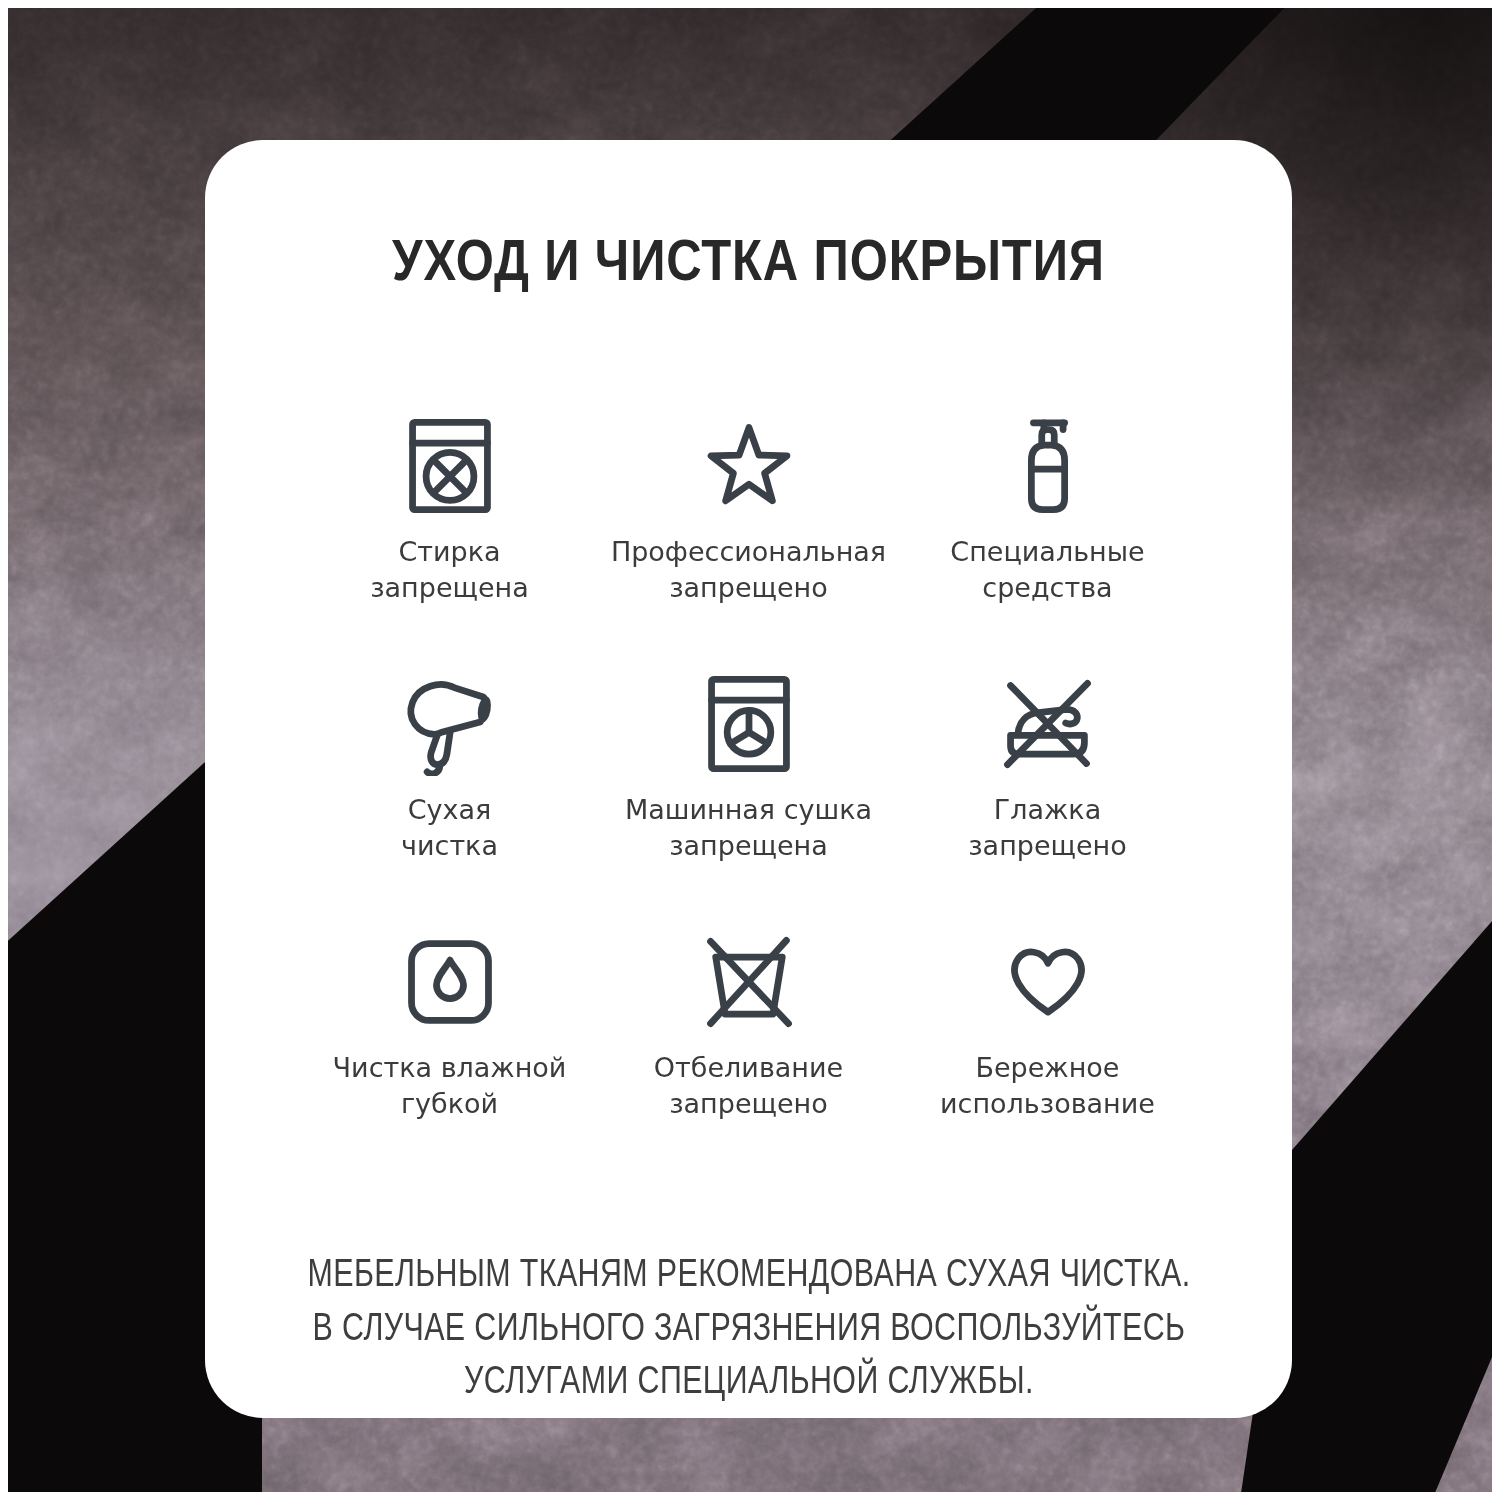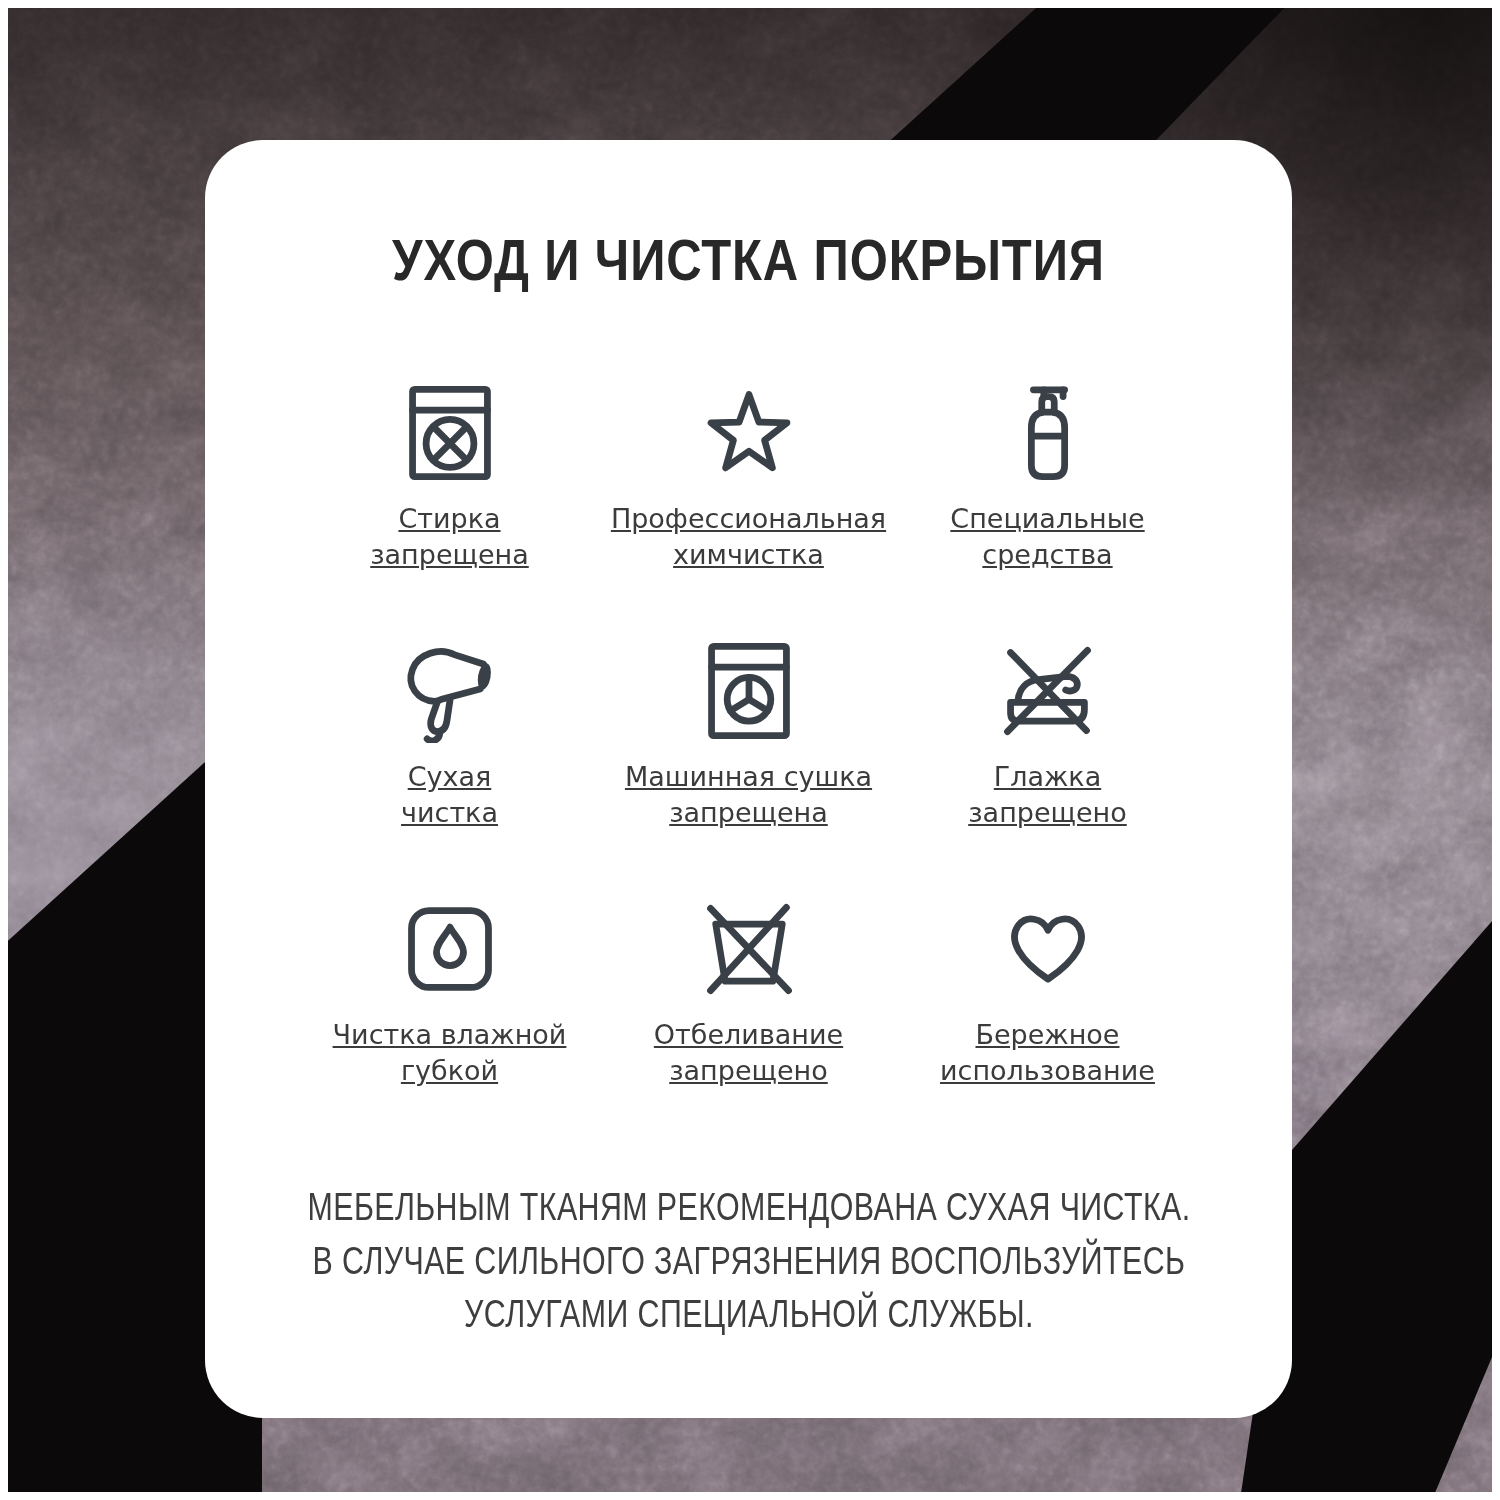--- a/index.html
+++ b/index.html
@@ -5,40 +5,40 @@
   html,body{margin:0;padding:0;}
   body{
     width:1500px;height:1500px;position:relative;overflow:hidden;
     background:#151011;font-family:"Liberation Sans",sans-serif;
   }
   .bg{position:absolute;left:0;top:0;z-index:1;}
   .frame{position:absolute;inset:0;border:8px solid #ffffff;box-sizing:border-box;z-index:6;pointer-events:none;}
   .card{
     position:absolute;left:205px;top:140px;width:1087px;height:1278px;
     background:#ffffff;border-radius:58px;z-index:4;
-    display:flex;flex-direction:column;align-items:center;box-sizing:border-box;
+    display:flex;flex-direction:column;align-items:center;box-sizing:border-box;gap:33px;
   }
   .title{
     margin-top:92px;font-size:57px;line-height:1;font-weight:700;
     letter-spacing:1px;color:#282828;white-space:nowrap;
     transform:scaleX(.86);transform-origin:center;
   }
   .grid{
     margin-top:88px;width:897px;
     display:grid;grid-template-columns:repeat(3,1fr);row-gap:62px;
   }
   .cell{display:flex;flex-direction:column;align-items:center;}
   .icon-box{height:112px;display:flex;align-items:center;justify-content:center;}
   .icon-box svg{width:104px;height:104px;}
   .ic{fill:none;stroke:#3a4047;stroke-width:6.5;stroke-linecap:round;stroke-linejoin:round;}
   .ic-fill{fill:#3a4047;stroke:none;}
   .item-label{
     margin-top:12px;text-align:center;white-space:pre-line;
     font-family:"DejaVu Sans",sans-serif;font-size:27px;line-height:1.33;
-    color:#3b3b3b;font-weight:400;text-decoration:underline;
+    color:#3b3b3b;font-weight:400;
   }
   .footer-text{
     margin-top:93px;width:1280px;margin-left:-96px;margin-right:-97px;
     text-align:center;white-space:pre-line;
     font-size:38px;line-height:1.4;letter-spacing:.5px;color:#3e3e3e;
     transform:scaleX(.8);transform-origin:center;
   }
 </style>
 </head>
 <body>
@@ -100,21 +100,21 @@
 запрещена</div>
     </div>
 
     <div class="cell">
       <div class="icon-box">
         <svg viewBox="0 0 100 100">
           <polygon class="ic" points="50,13 59.5,39.5 86.5,40.3 65,57 72.5,83.5 50,67.5 27.5,83.5 35,57 13.5,40.3 40.5,39.5"></polygon>
         </svg>
       </div>
       <div class="item-label">Профессиональная
-химчистка</div>
+запрещено</div>
     </div>
 
     <div class="cell">
       <div class="icon-box">
         <svg viewBox="0 0 100 100">
           <line class="ic" x1="36" y1="8.5" x2="66" y2="8.5"></line>
           <line class="ic" x1="64.5" y1="8.5" x2="64.5" y2="15"></line>
           <line class="ic" x1="46" y1="8.5" x2="46" y2="14"></line>
           <path class="ic" d="M44,30 L44,20 Q44,15 49,15 L51,15 Q56,15 56,20 L56,30"></path>
           <path class="ic" d="M34,45 Q34,31 46,30 L54,30 Q66,31 66,45 L66,81 Q66,92 55,92 L45,92 Q34,92 34,81 Z"></path>

